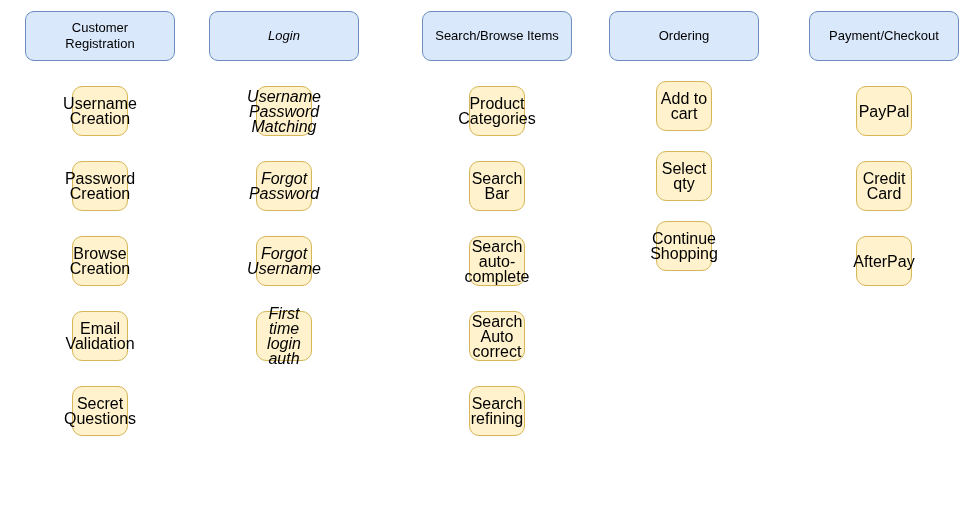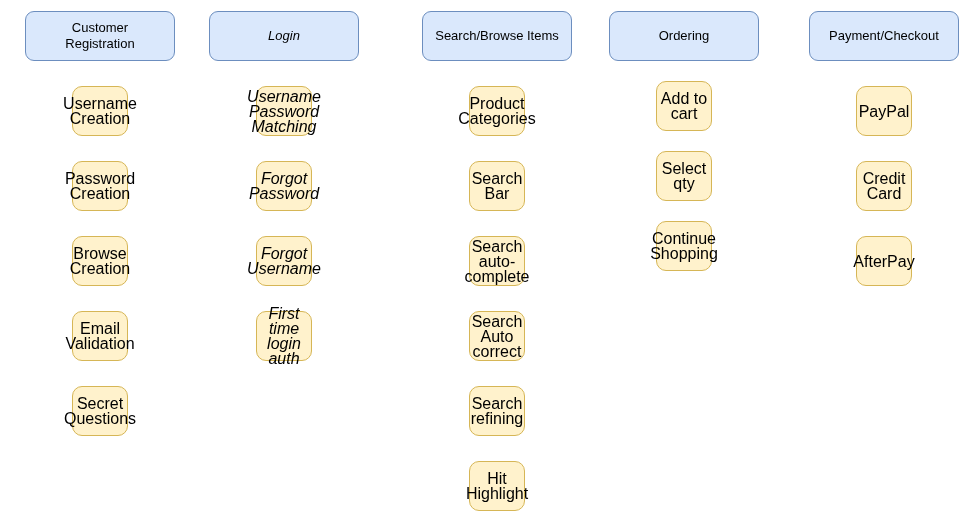--- a/index.html
+++ b/index.html
@@ -117,22 +117,20 @@
     <div class="item-node">Search
 Bar</div>
     <div class="item-node">Search
 auto-
 complete</div>
     <div class="item-node">Search
 Auto
 correct</div>
     <div class="item-node">Search
 refining</div>
-    <div class="item-node">Hit
-Highlight</div>
   </div>
 
   <div class="col col-4">
     <div class="header-node">Ordering</div>
     <div class="item-node">Add to
 cart</div>
     <div class="item-node">Select qty</div>
     <div class="item-node">Continue
 Shopping</div>
   </div>

